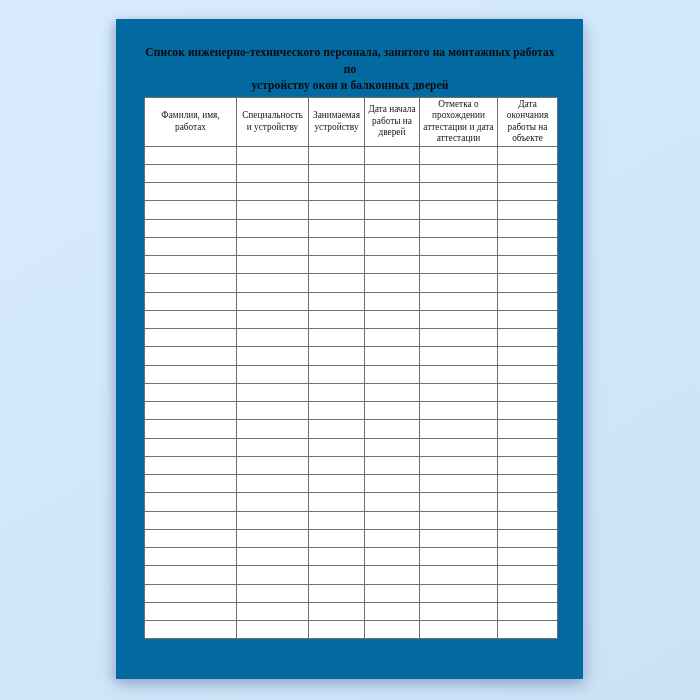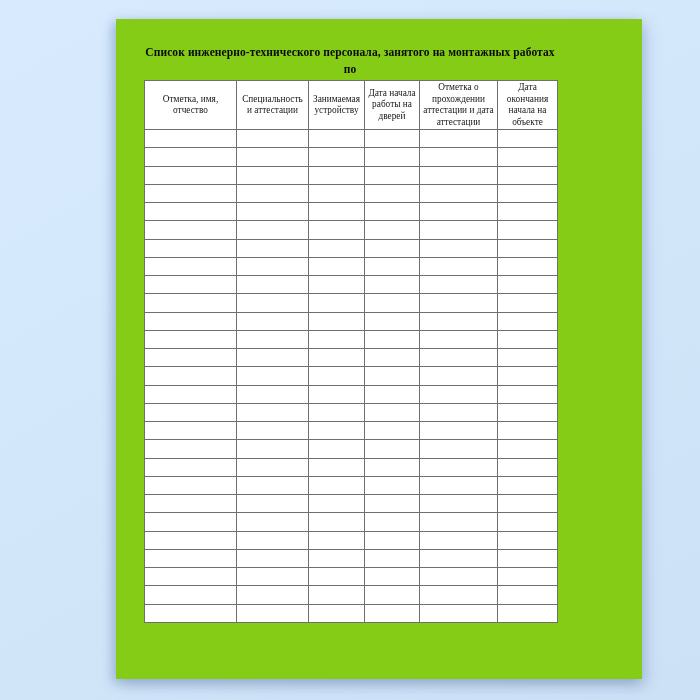--- a/index.html
+++ b/index.html
@@ -11,23 +11,23 @@
     font-family: "Liberation Serif", serif;
   }
   body {
     background: linear-gradient(150deg, #d8ebfe 0%, #d3e7fb 45%, #cde1f6 100%);
     position: relative;
   }
   .paper {
     position: absolute;
     left: 116px;
     top: 19px;
-    width: 526px;
+    width: 467px;
     height: 660px;
-    background: #84cc16;
+    background: #0369a1;
     box-shadow: -4px 3px 10px rgba(110, 140, 180, 0.45),
                  4px 6px 14px rgba(110, 140, 180, 0.40);
     box-sizing: border-box;
     padding: 25px 27px 0 28px;
   }
   .doc-title {
     width: 412px;
     text-align: center;
     font-weight: bold;
     font-size: 11.5px;
@@ -68,39 +68,40 @@
   .col-4 { width: 55px; }
   .col-5 { width: 78px; }
   .col-6 { width: 60px; }
 </style>
 </head>
 <body>
 
 <div class="paper">
   <div class="doc-title">
     <div>Список инженерно-технического персонала, занятого на монтажных работах по</div>
+    <div>устройству окон и балконных дверей</div>
   </div>
 
   <table class="form-table">
     <colgroup>
       <col class="col-1">
         <col class="col-2">
         <col class="col-3">
       <col class="col-4">
         <col class="col-5">
         <col class="col-6">
     </colgroup>
     <thead>
       <tr id="header-row">
-          <th>Отметка, имя, отчество</th>
-          <th>Специальность и аттестации</th>
+          <th>Фамилия, имя, работах</th>
+          <th>Специальность и устройству</th>
           <th>Занимаемая устройству</th>
           <th>Дата начала работы на дверей</th>
           <th>Отметка о прохождении аттестации и дата аттестации</th>
-          <th>Дата окончания начала на объекте</th>
+          <th>Дата окончания работы на объекте</th>
         </tr>
     </thead>
     <tbody id="table-body">
         <tr>
           <td></td>
           <td></td>
           <td></td>
           <td></td>
           <td></td>
           <td></td>

